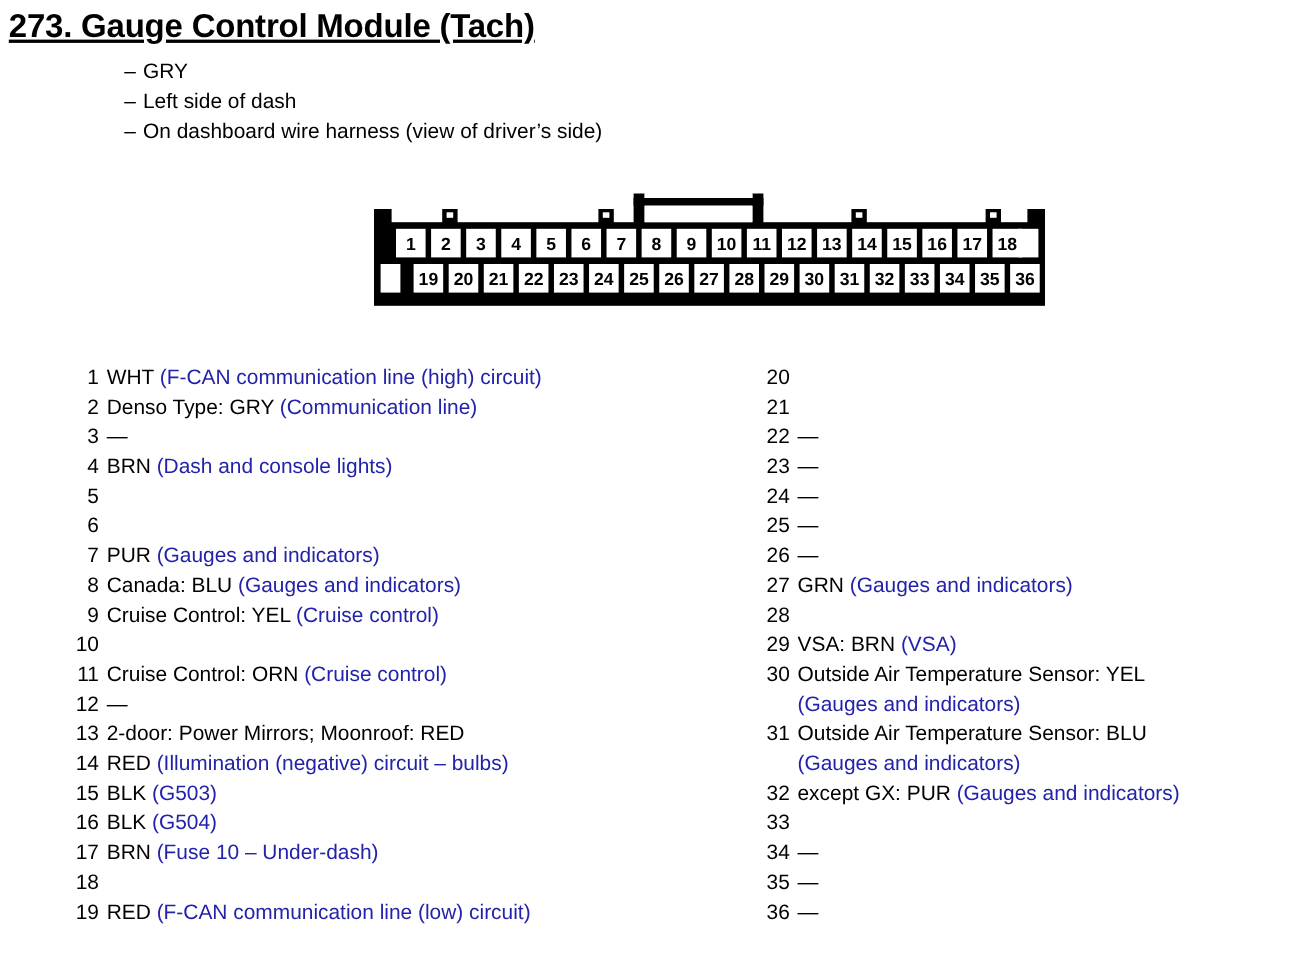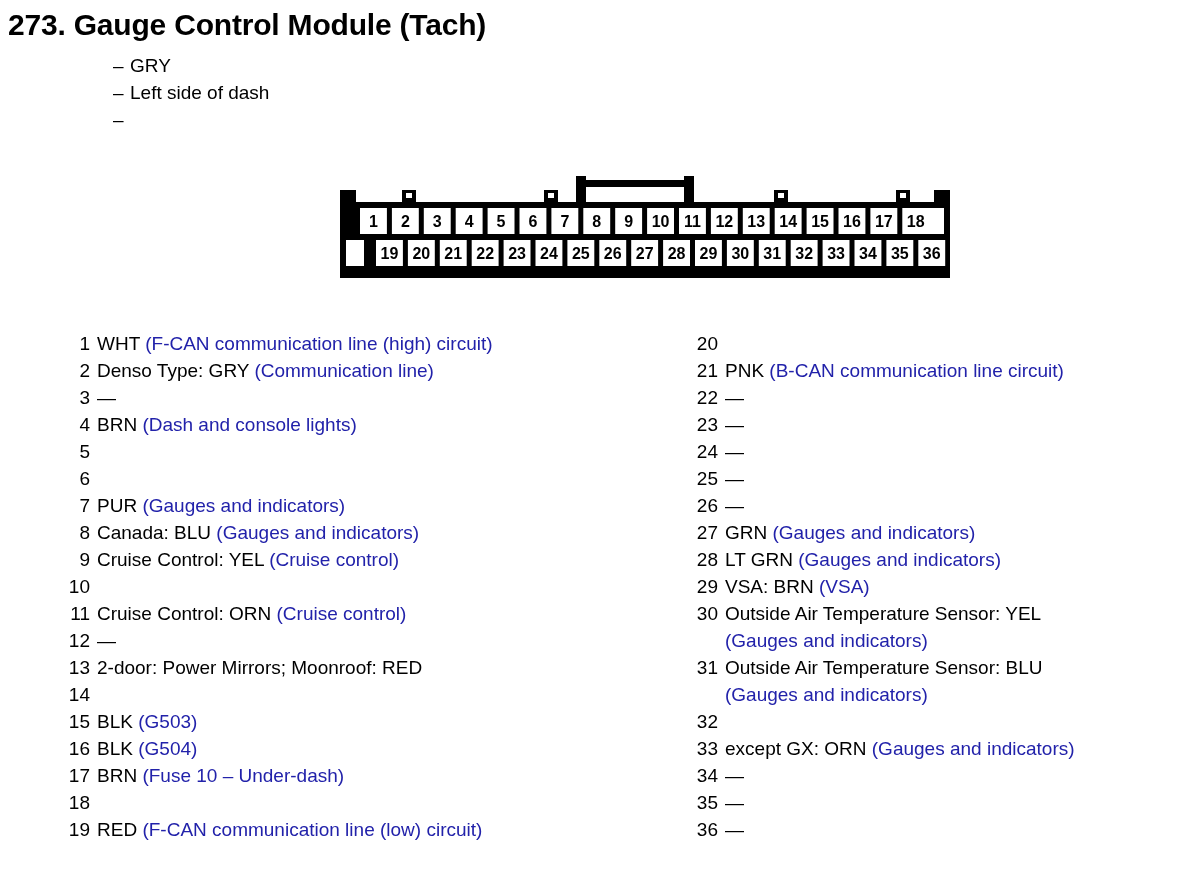--- a/index.html
+++ b/index.html
@@ -22,20 +22,21 @@
     left: 8px;
     top: 6px;
     width: 1100px;
   }
   #page-title {
     font-size: 30px;
     font-weight: bold;
     letter-spacing: -0.2px;
     line-height: 38px;
     white-space: nowrap;
+    text-decoration: underline;
   }
   #subtitle-list {
     margin: 8px 0 0 0;
     padding: 0;
     list-style: none;
   }
   .subtitle-row {
     font-size: 19px;
     line-height: 27px;
     white-space: nowrap;
@@ -102,20 +103,21 @@
       <div class="subtitle-row">
         <span class="subtitle-dash">–</span>
         <span>GRY</span>
       </div>
       <div class="subtitle-row">
         <span class="subtitle-dash">–</span>
         <span>Left side of dash</span>
       </div>
       <div class="subtitle-row">
         <span class="subtitle-dash">–</span>
+        <span>On dashboard wire harness (view of driver’s side)</span>
       </div>
     </div>
 </div>
 
 <div id="connector-wrap">
   <svg id="connector-svg" width="614" height="104" viewBox="0 0 614 104" xmlns="http://www.w3.org/2000/svg">
     <g id="connector-group">
         <rect x="2" y="26" width="610" height="76" fill="#000000"></rect>
         <rect x="22" y="32" width="26.9" height="26" fill="#ffffff"></rect>
         <text x="35.45" y="51" text-anchor="middle" font-family="&quot;Liberation Sans&quot;, sans-serif" font-size="16" font-weight="bold" fill="#000">1</text>
@@ -255,20 +257,21 @@
     <div class="pin-row">
       <span class="pin-num">12</span>
       <span class="pin-body"><span class="pin-dash">—</span></span>
     </div>
     <div class="pin-row">
       <span class="pin-num">13</span>
       <span class="pin-body"><span class="pin-wire">2-door: Power Mirrors; Moonroof: RED</span></span>
     </div>
     <div class="pin-row">
       <span class="pin-num">14</span>
+      <span class="pin-body"><span class="pin-wire">RED </span><span class="pin-circuit">(Illumination (negative) circuit – bulbs)</span></span>
     </div>
     <div class="pin-row">
       <span class="pin-num">15</span>
       <span class="pin-body"><span class="pin-wire">BLK </span><span class="pin-circuit">(G503)</span></span>
     </div>
     <div class="pin-row">
       <span class="pin-num">16</span>
       <span class="pin-body"><span class="pin-wire">BLK </span><span class="pin-circuit">(G504)</span></span>
     </div>
     <div class="pin-row">
@@ -282,21 +285,20 @@
       <span class="pin-num">19</span>
       <span class="pin-body"><span class="pin-wire">RED </span><span class="pin-circuit">(F-CAN communication line (low) circuit)</span></span>
     </div>
   </div>
 <div class="pin-col" id="pin-col-right">
     <div class="pin-row">
       <span class="pin-num">20</span>
     </div>
     <div class="pin-row">
       <span class="pin-num">21</span>
-      <span class="pin-body"><span class="pin-wire">PNK </span><span class="pin-circuit">(B-CAN communication line circuit)</span></span>
     </div>
     <div class="pin-row">
       <span class="pin-num">22</span>
       <span class="pin-body"><span class="pin-dash">—</span></span>
     </div>
     <div class="pin-row">
       <span class="pin-num">23</span>
       <span class="pin-body"><span class="pin-dash">—</span></span>
     </div>
     <div class="pin-row">
@@ -310,21 +312,20 @@
     <div class="pin-row">
       <span class="pin-num">26</span>
       <span class="pin-body"><span class="pin-dash">—</span></span>
     </div>
     <div class="pin-row">
       <span class="pin-num">27</span>
       <span class="pin-body"><span class="pin-wire">GRN </span><span class="pin-circuit">(Gauges and indicators)</span></span>
     </div>
     <div class="pin-row">
       <span class="pin-num">28</span>
-      <span class="pin-body"><span class="pin-wire">LT GRN </span><span class="pin-circuit">(Gauges and indicators)</span></span>
     </div>
     <div class="pin-row">
       <span class="pin-num">29</span>
       <span class="pin-body"><span class="pin-wire">VSA: BRN </span><span class="pin-circuit">(VSA)</span></span>
     </div>
     <div class="pin-row">
       <span class="pin-num">30</span>
       <span class="pin-body"><span class="pin-wire">Outside Air Temperature Sensor: YEL</span></span>
     </div>
     <div class="pin-cont">
@@ -334,24 +335,24 @@
     <div class="pin-row">
       <span class="pin-num">31</span>
       <span class="pin-body"><span class="pin-wire">Outside Air Temperature Sensor: BLU</span></span>
     </div>
     <div class="pin-cont">
       <span class="pin-num">31</span>
       <span class="pin-circuit">(Gauges and indicators)</span>
     </div>
     <div class="pin-row">
       <span class="pin-num">32</span>
+      <span class="pin-body"><span class="pin-wire">except GX: PUR </span><span class="pin-circuit">(Gauges and indicators)</span></span>
     </div>
     <div class="pin-row">
       <span class="pin-num">33</span>
-      <span class="pin-body"><span class="pin-wire">except GX: ORN </span><span class="pin-circuit">(Gauges and indicators)</span></span>
     </div>
     <div class="pin-row">
       <span class="pin-num">34</span>
       <span class="pin-body"><span class="pin-dash">—</span></span>
     </div>
     <div class="pin-row">
       <span class="pin-num">35</span>
       <span class="pin-body"><span class="pin-dash">—</span></span>
     </div>
     <div class="pin-row">

